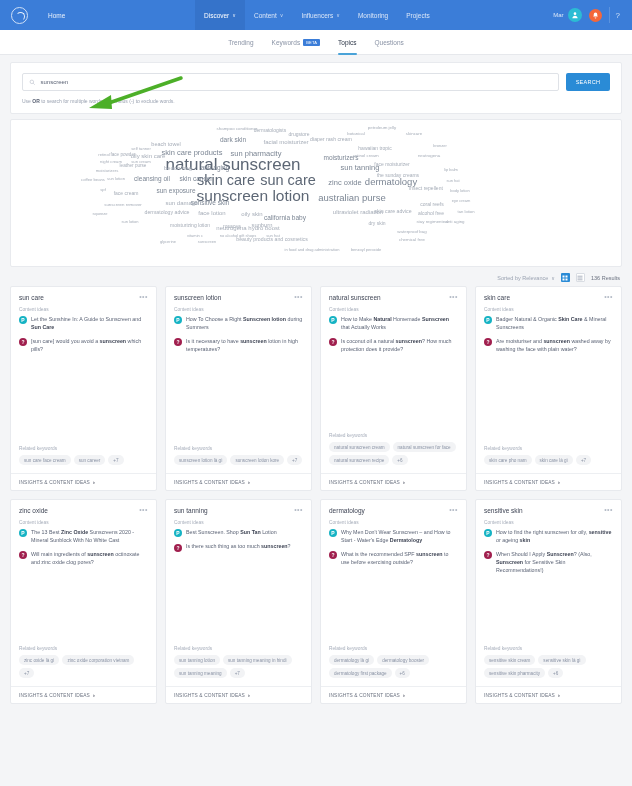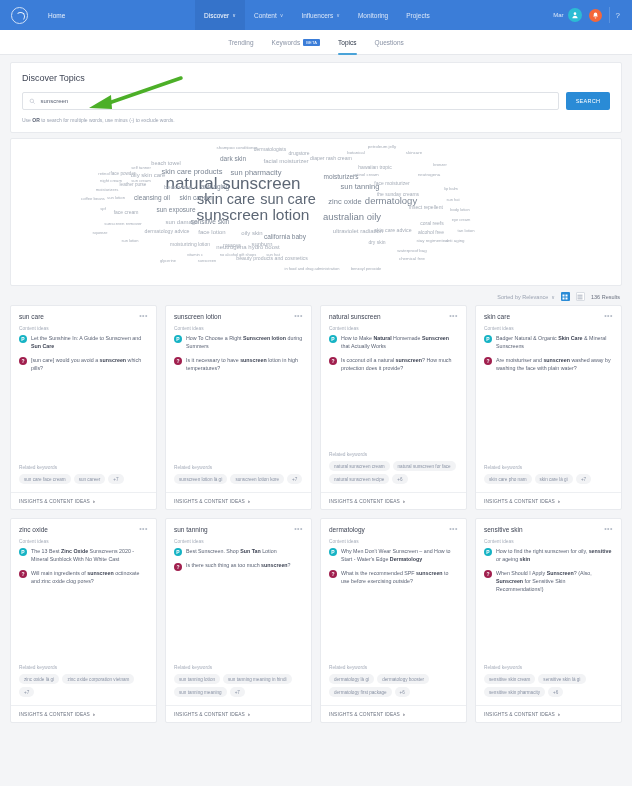--- a/index.html
+++ b/index.html
@@ -228,21 +228,20 @@
       <div class="sub-item active">
         <span>Topics</span>
       </div>
       <div class="sub-item">
         <span>Questions</span>
       </div>
     </div>
 </div>
 
 <div class="panel">
-  <div class="panel-title">Discover Topics</div>
   <div class="search-row">
     <div class="search-box">
       <svg viewBox="0 0 24 24">
           <circle cx="10.5" cy="10.5" r="6.5"></circle>
           <line x1="15.5" y1="15.5" x2="21" y2="21"></line>
         </svg>
       <span class="search-value">sunscreen</span>
     </div>
     <div class="search-btn">SEARCH</div>
   </div>
@@ -254,21 +253,21 @@
     <polygon points="8,33 30,20 31,34" fill="#4caf28"></polygon>
   </svg>
 </div>
 
 <div class="cloud-panel">
     <span class="cloud-word" style="font-size: 17px; left: 222px; top: 44px; transform: translate(-50%, -50%); color: rgb(93, 103, 117);">natural sunscreen</span>
     <span class="cloud-word" style="font-size: 15.5px; left: 242px; top: 76px; transform: translate(-50%, -50%); color: rgb(93, 103, 117);">sunscreen lotion</span>
     <span class="cloud-word" style="font-size: 14.5px; left: 215px; top: 60px; transform: translate(-50%, -50%); color: rgb(93, 103, 117);">skin care</span>
     <span class="cloud-word" style="font-size: 14.5px; left: 277px; top: 60px; transform: translate(-50%, -50%); color: rgb(93, 103, 117);">sun care</span>
     <span class="cloud-word" style="font-size: 9.5px; left: 380px; top: 62px; transform: translate(-50%, -50%); color: rgb(124, 134, 148);">dermatology</span>
-    <span class="cloud-word" style="font-size: 9.5px; left: 341px; top: 78px; transform: translate(-50%, -50%); color: rgb(124, 134, 148);">australian oily</span>
+    <span class="cloud-word" style="font-size: 9.5px; left: 341px; top: 78px; transform: translate(-50%, -50%); color: rgb(124, 134, 148);">australian purse</span>
     <span class="cloud-word" style="font-size: 7.5px; left: 334px; top: 63px; transform: translate(-50%, -50%); color: rgb(124, 134, 148);">zinc oxide</span>
     <span class="cloud-word" style="font-size: 7.5px; left: 349px; top: 48px; transform: translate(-50%, -50%); color: rgb(124, 134, 148);">sun tanning</span>
     <span class="cloud-word" style="font-size: 7.5px; left: 181px; top: 33px; transform: translate(-50%, -50%); color: rgb(124, 134, 148);">skin care products</span>
     <span class="cloud-word" style="font-size: 7.5px; left: 245px; top: 34px; transform: translate(-50%, -50%); color: rgb(124, 134, 148);">sun pharmacity</span>
     <span class="cloud-word" style="font-size: 6.5px; left: 330px; top: 38px; transform: translate(-50%, -50%); color: rgb(124, 134, 148);">moisturizers</span>
     <span class="cloud-word" style="font-size: 6px; left: 275px; top: 22px; transform: translate(-50%, -50%); color: rgb(166, 173, 184);">facial moisturizer</span>
     <span class="cloud-word" style="font-size: 6.5px; left: 199px; top: 83px; transform: translate(-50%, -50%); color: rgb(124, 134, 148);">sensitive skin</span>
     <span class="cloud-word" style="font-size: 6px; left: 347px; top: 92px; transform: translate(-50%, -50%); color: rgb(166, 173, 184);">ultraviolet radiation</span>
     <span class="cloud-word" style="font-size: 6.5px; left: 274px; top: 98px; transform: translate(-50%, -50%); color: rgb(124, 134, 148);">california baby</span>
     <span class="cloud-word" style="font-size: 6px; left: 237px; top: 108px; transform: translate(-50%, -50%); color: rgb(166, 173, 184);">neutrogena hydro boost</span>

